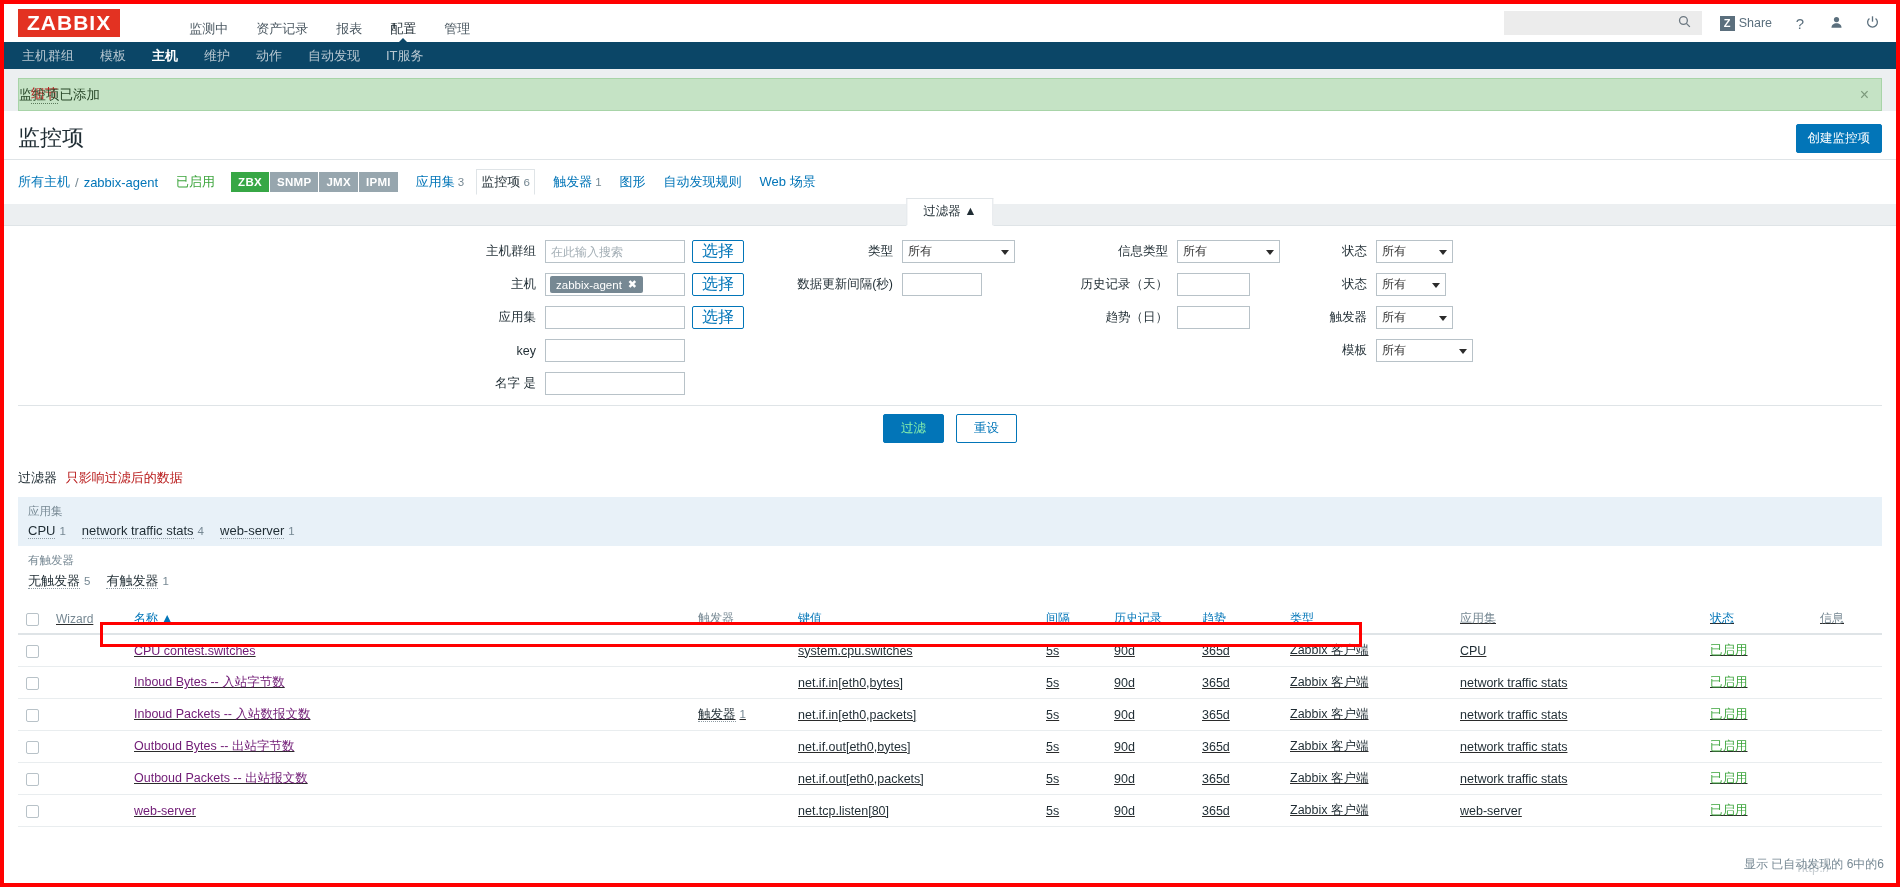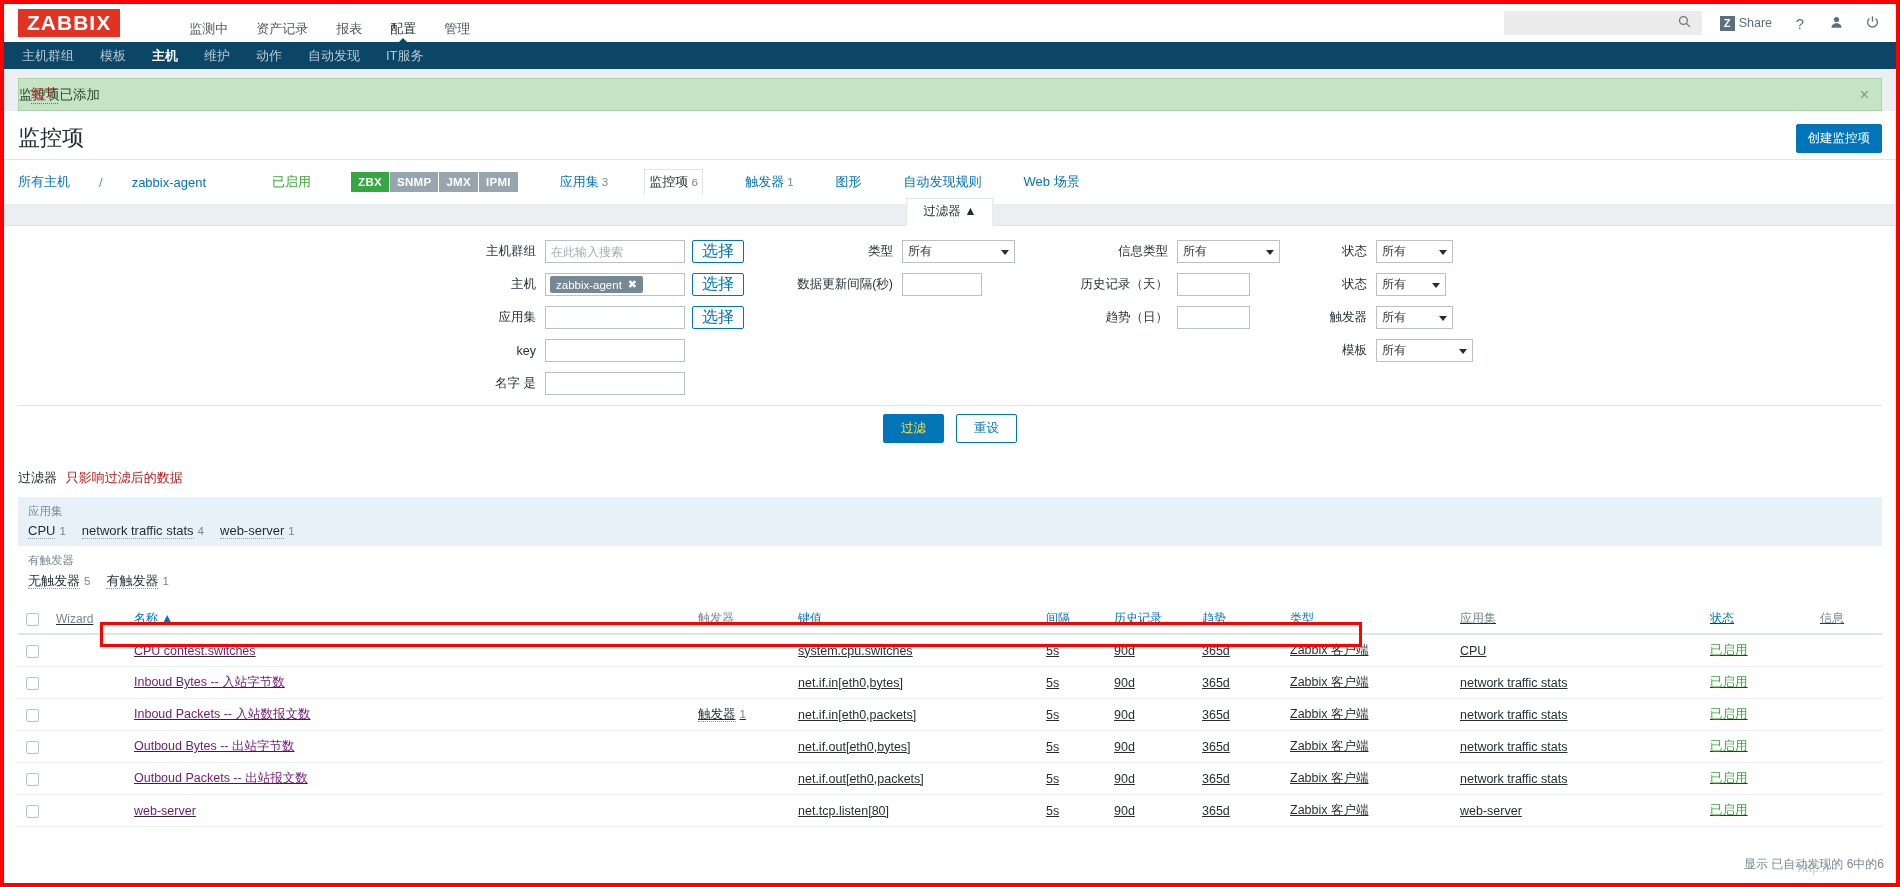--- a/index.html
+++ b/index.html
@@ -99,21 +99,21 @@
     border-bottom:1px solid #dfe4e7; background:#fff;
   }
   .page-title{ font-size:22px; color:#1f2c33; font-weight:normal; }
   .btn-primary{
     margin-left:auto; background:#0275b8; color:#fff; border:1px solid #0275b8;
     font-size:12.5px; padding:5px 11px; cursor:pointer; border-radius:2px;
     font-family:"Liberation Sans", sans-serif;
   }
 
   
-  .crumb-row{ display:flex; align-items:center; padding:9px 14px 9px 14px; flex-wrap:nowrap;gap:24px; }
+  .crumb-row{ display:flex; align-items:center; padding:9px 14px 9px 14px; flex-wrap:nowrap; }
   .crumb-link{ color:#0275b8; font-size:13px; cursor:pointer; white-space:nowrap; }
   .crumb-sep{ color:#768893; margin:0 5px; font-size:13px; }
   .crumb-gap{ width:18px; }
   .crumb-enabled{ color:#3da53d; font-size:13px; cursor:pointer; white-space:nowrap; }
   .iftags{ display:flex; margin:0 0 0 16px; }
   .iftag{
     font-size:11.5px; font-weight:bold; color:#fff; background:#97a6ae;
     padding:3px 7px; line-height:1.25; letter-spacing:.3px;
   }
   .iftag.on{ background:#37a745; }
@@ -166,21 +166,21 @@
     align-items:center; padding:0 4px;
   }
   .chip{
     background:#768893; color:#fff; font-size:11.5px; padding:2px 6px;
     display:flex; align-items:center; border-radius:2px;
   }
   .chip .x{ margin-left:6px; font-size:11px; font-weight:bold; cursor:pointer; }
 
   .filter-actions{ display:flex; justify-content:center; gap:12px; padding:8px 0 12px 0; }
   .btn-filter{
-    background:#0275b8; border:1px solid #0275b8; color:#fde047; font-size:12.5px;
+    background:#0275b8; border:1px solid #0275b8; color:#86efac; font-size:12.5px;
     padding:5px 17px; cursor:pointer; border-radius:2px;
     font-family:"Liberation Sans", sans-serif;
   }
   .btn-reset{
     background:#fff; border:1px solid #0275b8; color:#0275b8; font-size:12.5px;
     padding:5px 17px; cursor:pointer; border-radius:2px;
     font-family:"Liberation Sans", sans-serif;
   }
   .filter-divider{ border-top:1px solid #dfe4e7; margin:0 14px; }
   .filter-note{ padding:8px 14px 10px 14px; font-size:13px; }

